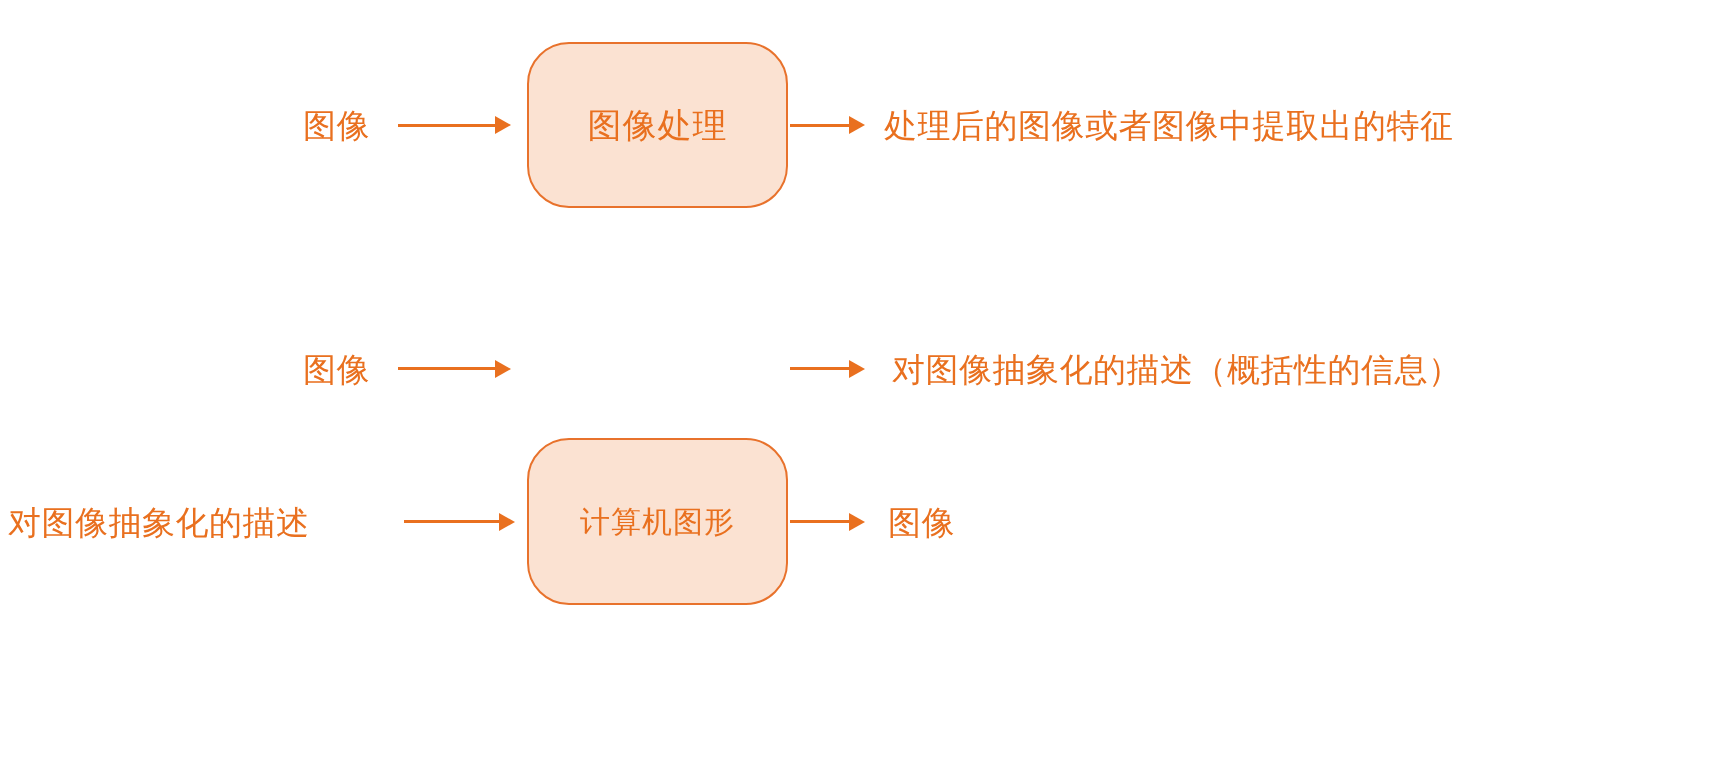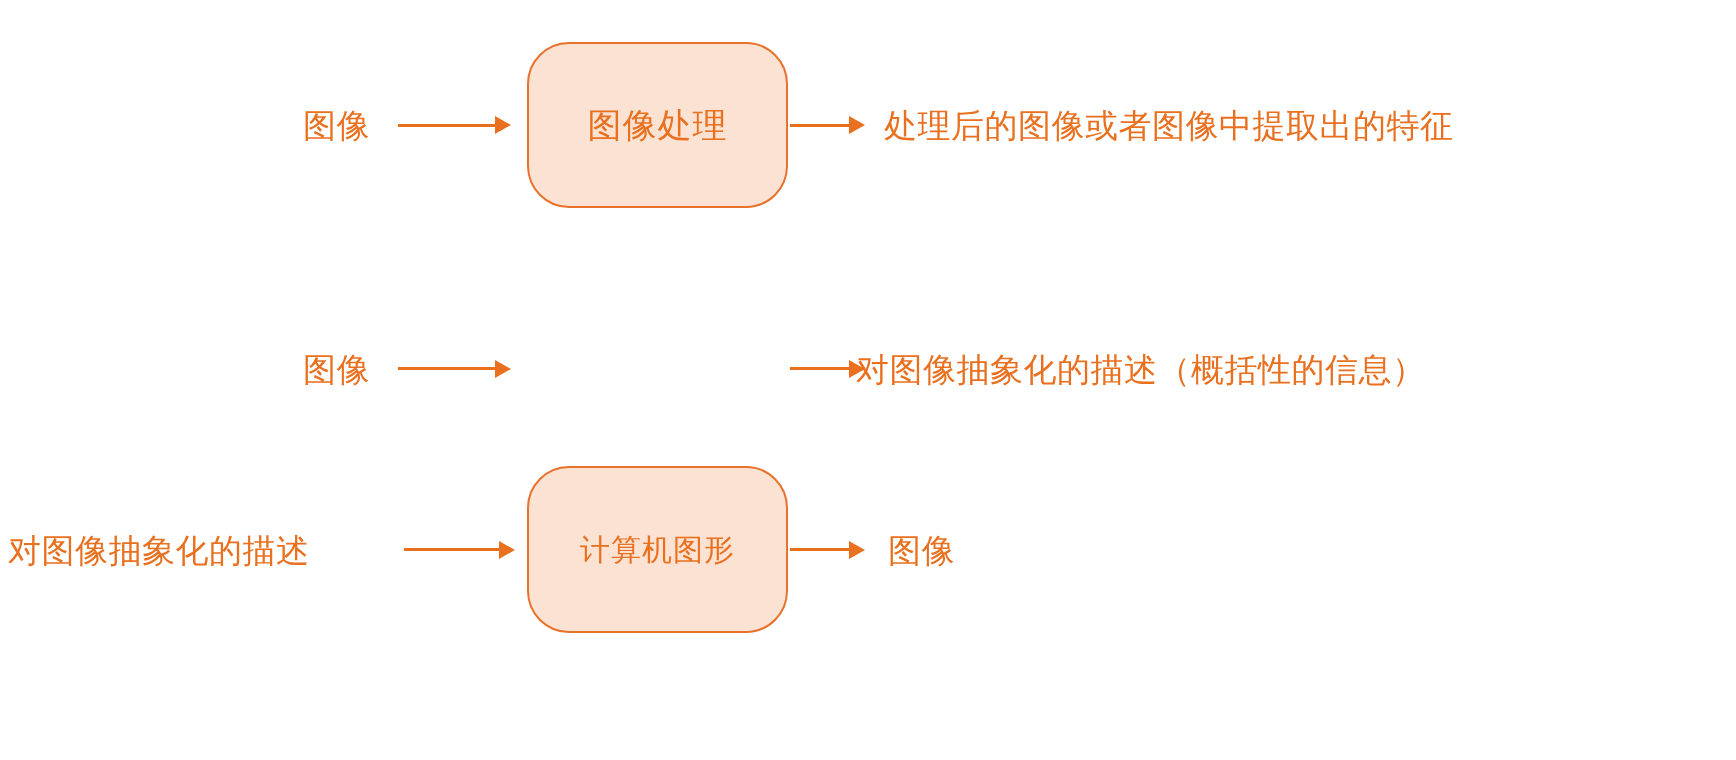--- a/index.html
+++ b/index.html
@@ -20,21 +20,21 @@
 
   
   .row {
     position: absolute;
     left: 0;
     width: 1736px;
     display: block;
   }
   #row-1 { top: 42px;  height: 166px; }
   #row-2 { top: 285px; height: 167px; }
-  #row-3 { top: 466px; height: 167px; }
+  #row-3 { top: 438px; height: 167px; }
 
   
   .process-box {
     position: absolute;
     left: 527px;
     width: 261px;
     height: 100%;
     box-sizing: border-box;
     background: #FBE2D2;
     border: 2px solid #E8722C;
@@ -62,21 +62,21 @@
     white-space: nowrap;
     letter-spacing: 0.5px;
     top: 50%;
     transform: translateY(-50%);
   }
   .side-label.input  { text-align: right; }
   .side-label.output { text-align: center; }
 
   #row-1 .input  { right: 1736px; }
   #row-1 .output { left: 884px; }
-  #row-2 .output { left: 856px; }
+  #row-2 .output { left: 892px; }
   #row-3 .output { left: 888px; }
 
   
   #row-1 .input { left: 303px; right: auto; }
   #row-2 .input { left: 303px; }
   #row-3 .input { left: 8px; }
 
   
   .arrow {
     position: absolute;

